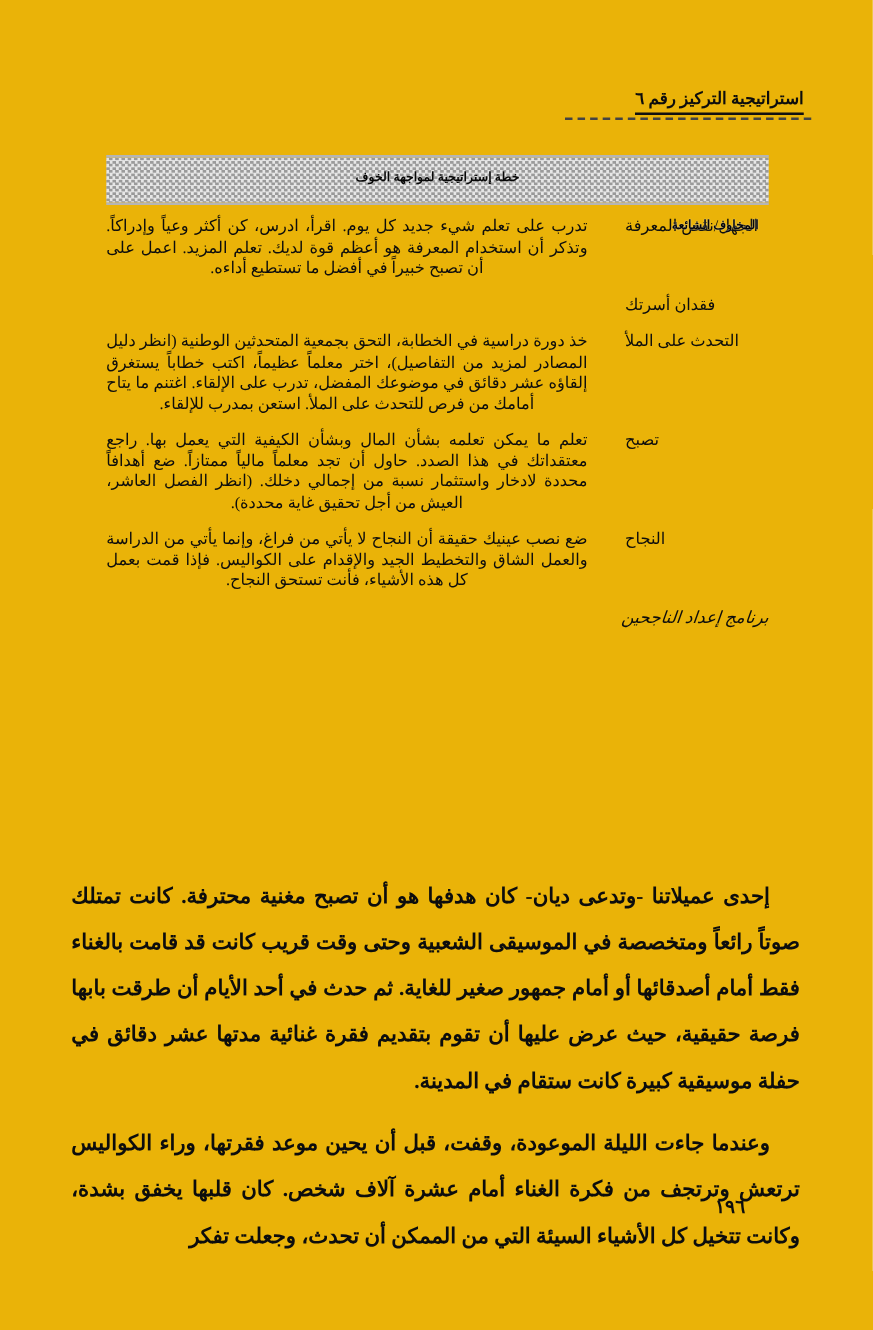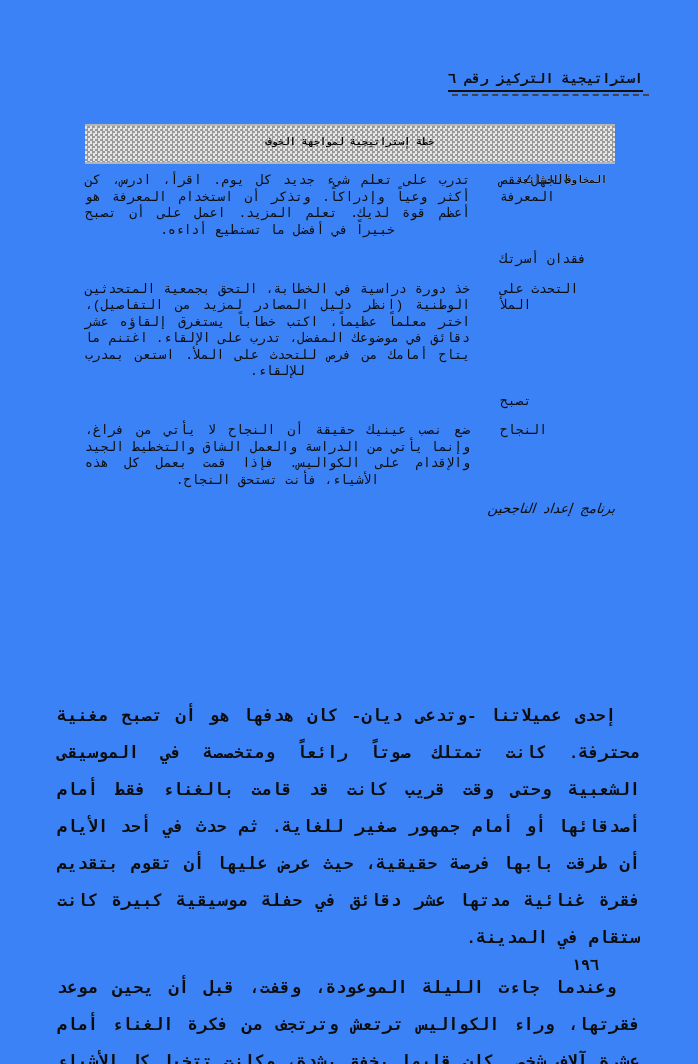--- a/index.html
+++ b/index.html
@@ -1,22 +1,22 @@
 <!DOCTYPE html>
 <html dir="rtl" lang="ar"><head>
 <meta charset="utf-8">
 <style>
   html, body { margin: 0; padding: 0; }
   .page {
     position: relative;
     width: 698px;
     height: 1064px;
-    background: #3b82f6;
+    background: #eab308;
     color: #0d0d0d;
-    font-family: Liberation Mono, monospace;
+    font-family: Liberation Serif, serif;
     direction: rtl;
     overflow: hidden;
   }
 
   
   .running-head {
     position: absolute;
     top: 70px;
     right: 55px;
     text-align: right;
@@ -142,20 +142,21 @@
       <div class="fear-cell">فقدان أسرتك</div>
     </div>
 
     <div class="t-row">
       <div class="fear-cell">التحدث على الملأ</div>
       <div class="plan-cell">خذ دورة دراسية في الخطابة، التحق بجمعية المتحدثين الوطنية (انظر دليل المصادر لمزيد من التفاصيل)، اختر معلماً عظيماً، اكتب خطاباً يستغرق إلقاؤه عشر دقائق في موضوعك المفضل، تدرب على الإلقاء. اغتنم ما يتاح أمامك من فرص للتحدث على الملأ. استعن بمدرب للإلقاء.</div>
     </div>
 
     <div class="t-row">
       <div class="fear-cell">تصبح</div>
+      <div class="plan-cell">تعلم ما يمكن تعلمه بشأن المال وبشأن الكيفية التي يعمل بها. راجع معتقداتك في هذا الصدد. حاول أن تجد معلماً مالياً ممتازاً. ضع أهدافاً محددة لادخار واستثمار نسبة من إجمالي دخلك. (انظر الفصل العاشر، العيش من أجل تحقيق غاية محددة).</div>
     </div>
 
     <div class="t-row">
       <div class="fear-cell">النجاح</div>
       <div class="plan-cell">ضع نصب عينيك حقيقة أن النجاح لا يأتي من فراغ، وإنما يأتي من الدراسة والعمل الشاق والتخطيط الجيد والإقدام على الكواليس. فإذا قمت بعمل كل هذه الأشياء، فأنت تستحق النجاح.</div>
     </div>
 
     <div class="signature">برنامج إعداد الناجحين</div>
   </div>
 

